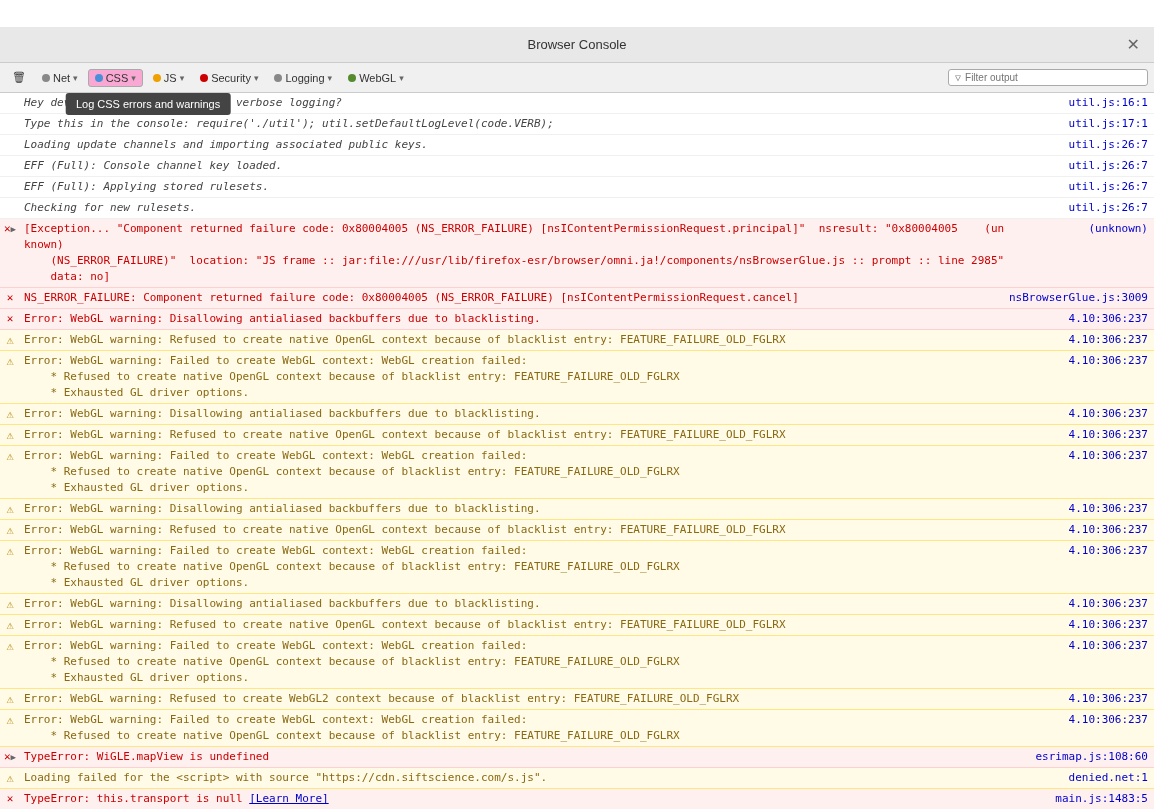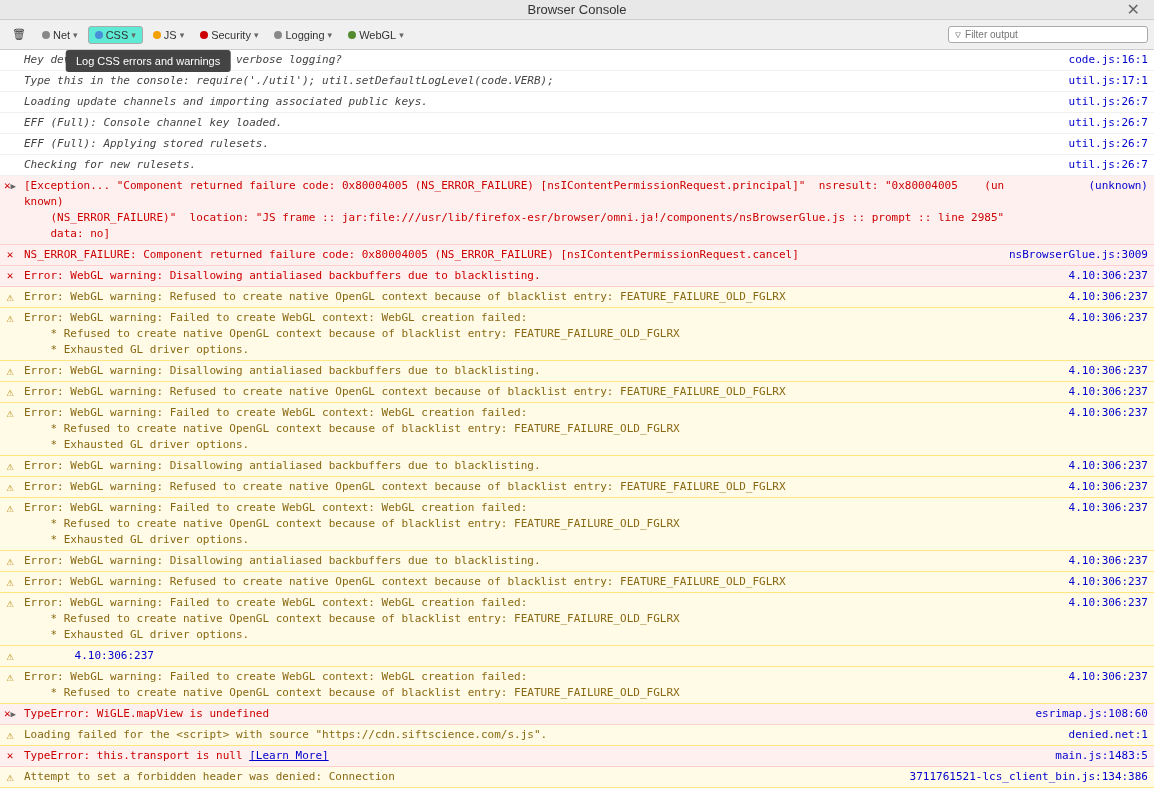--- a/index.html
+++ b/index.html
@@ -14,24 +14,25 @@
       display: flex;
       flex-direction: column;
     }
 
     
     .title-bar {
       background: #e8e8e8;
       display: flex;
       align-items: center;
       justify-content: center;
-      height: 20px;
+      height: 36px;
       border-bottom: 1px solid #ccc;
       position: relative;
       flex-shrink: 0;
+      margin-top: 27px;
     }
     .title-bar-title {
       font-size: 13px;
       font-family: sans-serif;
       font-weight: normal;
       color: #333;
     }
     .close-btn {
       position: absolute;
       right: 8px;
@@ -197,21 +198,21 @@
 <div class="toolbar">
   <button class="toolbar-btn">
     <span>🗑</span>
   </button>
   <button class="toolbar-btn">
     <span class="dot dot-grey"></span>
     <span>Net</span>
     <span class="chevron">▾</span>
   </button>
   <div class="tooltip-container">
-    <button class="toolbar-btn" style="background:#5eead4; border: 1px solid #aaa;">
+    <button class="toolbar-btn" style="background:#f9a8d4; border: 1px solid #aaa;">
       <span class="dot dot-blue"></span>
       <span>CSS</span>
       <span class="chevron">▾</span>
     </button>
     <div class="tooltip">Log CSS errors and warnings</div>
   </div>
   <button class="toolbar-btn">
     <span class="dot dot-orange"></span>
     <span>JS</span>
     <span class="chevron">▾</span>
@@ -235,21 +236,21 @@
   <div class="filter-box">
     <span class="filter-icon">▽</span>
     <input type="text" placeholder="Filter output" style="">
   </div>
 </div>
 
 <div class="console-output" id="console-output">
 <div class="log-row">
       <div class="row-icon"></div>
       <div class="row-content verbose-text">Hey developer! Want to see more verbose logging?</div>
-      <div class="row-source">code.js:16:1</div>
+      <div class="row-source">util.js:16:1</div>
     </div>
     <div class="log-row">
       <div class="row-icon"></div>
       <div class="row-content verbose-text">Type this in the console: require('./util'); util.setDefaultLogLevel(code.VERB);</div>
       <div class="row-source">util.js:17:1</div>
     </div>
     <div class="log-row">
       <div class="row-icon"></div>
       <div class="row-content verbose-text">Loading update channels and importing associated public keys.</div>
       <div class="row-source">util.js:26:7</div>
@@ -375,20 +376,21 @@
       </div>
       <div class="row-content warn-text">Error: WebGL warning: Failed to create WebGL context: WebGL creation failed:
     * Refused to create native OpenGL context because of blacklist entry: FEATURE_FAILURE_OLD_FGLRX
     * Exhausted GL driver options.</div>
       <div class="row-source">4.10:306:237</div>
     </div>
     <div class="log-row warn-row">
       <div class="row-icon">
         <span style="color:#b8860b;font-size:12px;">⚠</span>
       </div>
+      <div class="row-content warn-text">Error: WebGL warning: Refused to create WebGL2 context because of blacklist entry: FEATURE_FAILURE_OLD_FGLRX</div>
       <div class="row-source">4.10:306:237</div>
     </div>
     <div class="log-row warn-row">
       <div class="row-icon">
         <span style="color:#b8860b;font-size:12px;">⚠</span>
       </div>
       <div class="row-content warn-text">Error: WebGL warning: Failed to create WebGL context: WebGL creation failed:
     * Refused to create native OpenGL context because of blacklist entry: FEATURE_FAILURE_OLD_FGLRX</div>
       <div class="row-source">4.10:306:237</div>
     </div>

